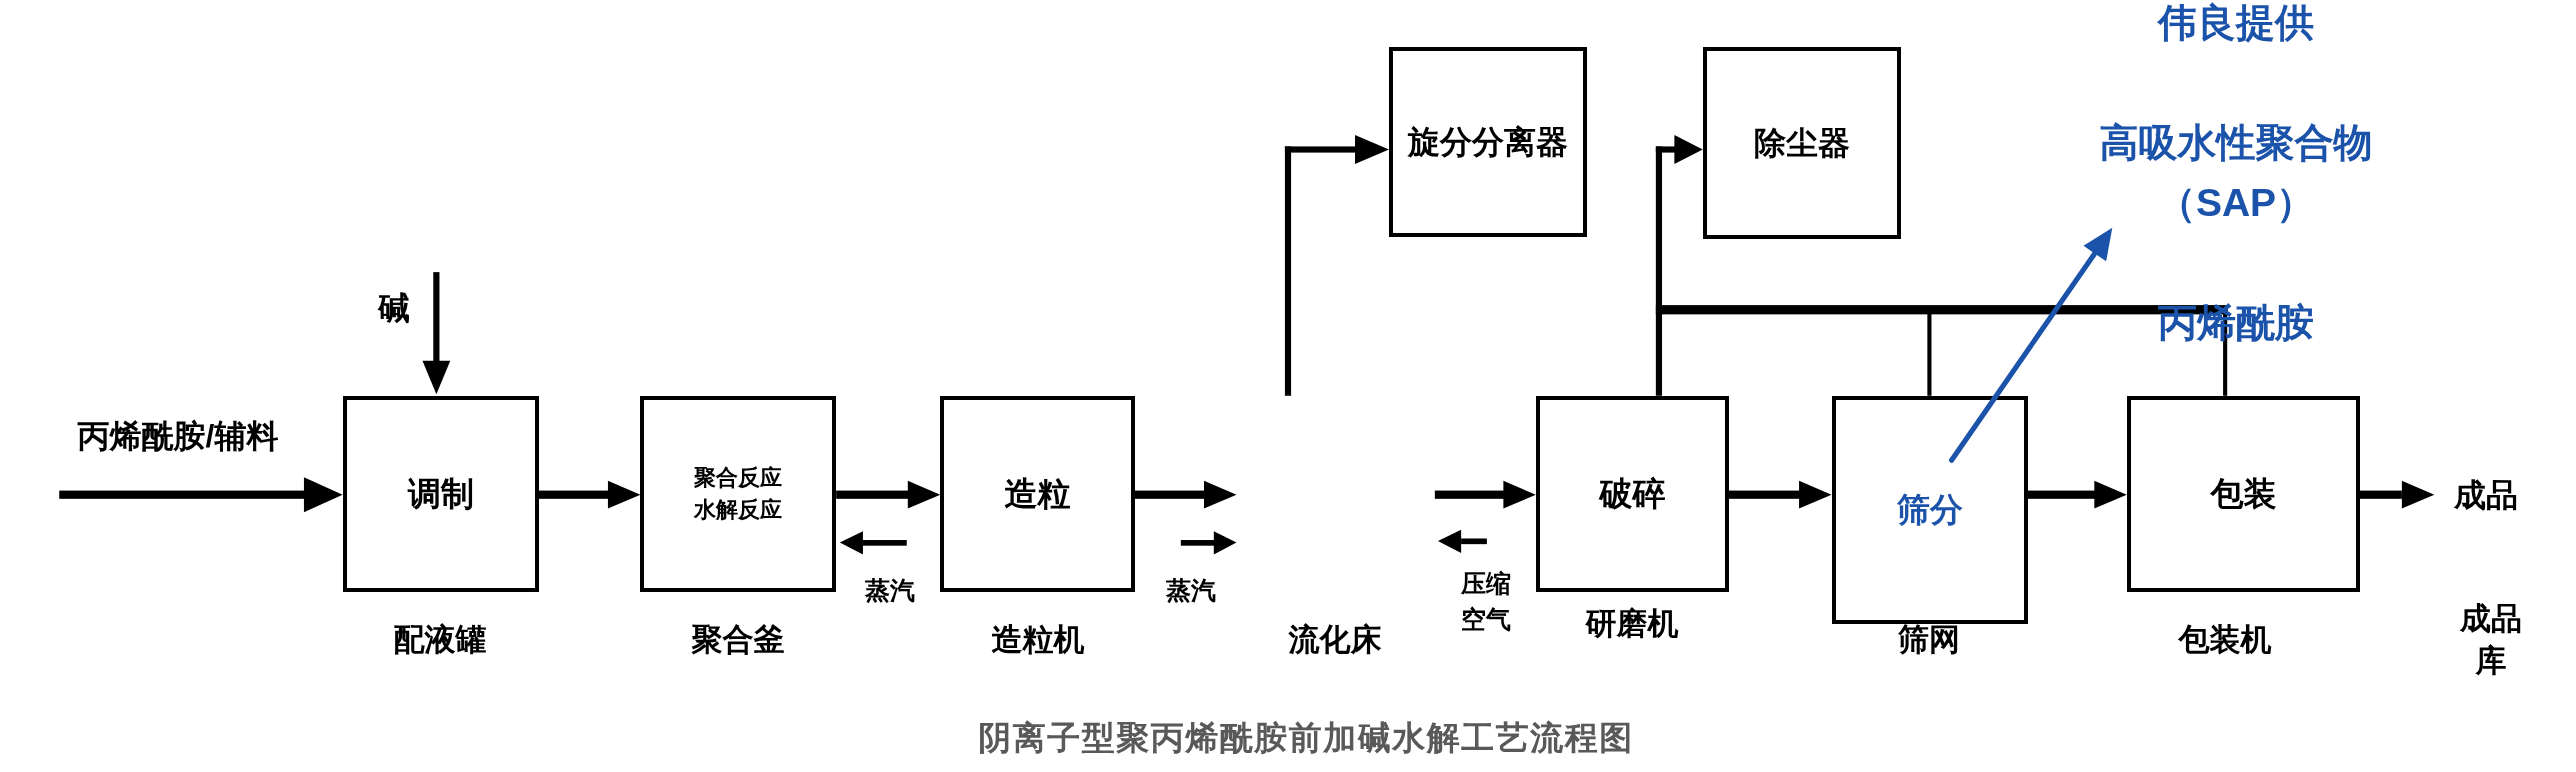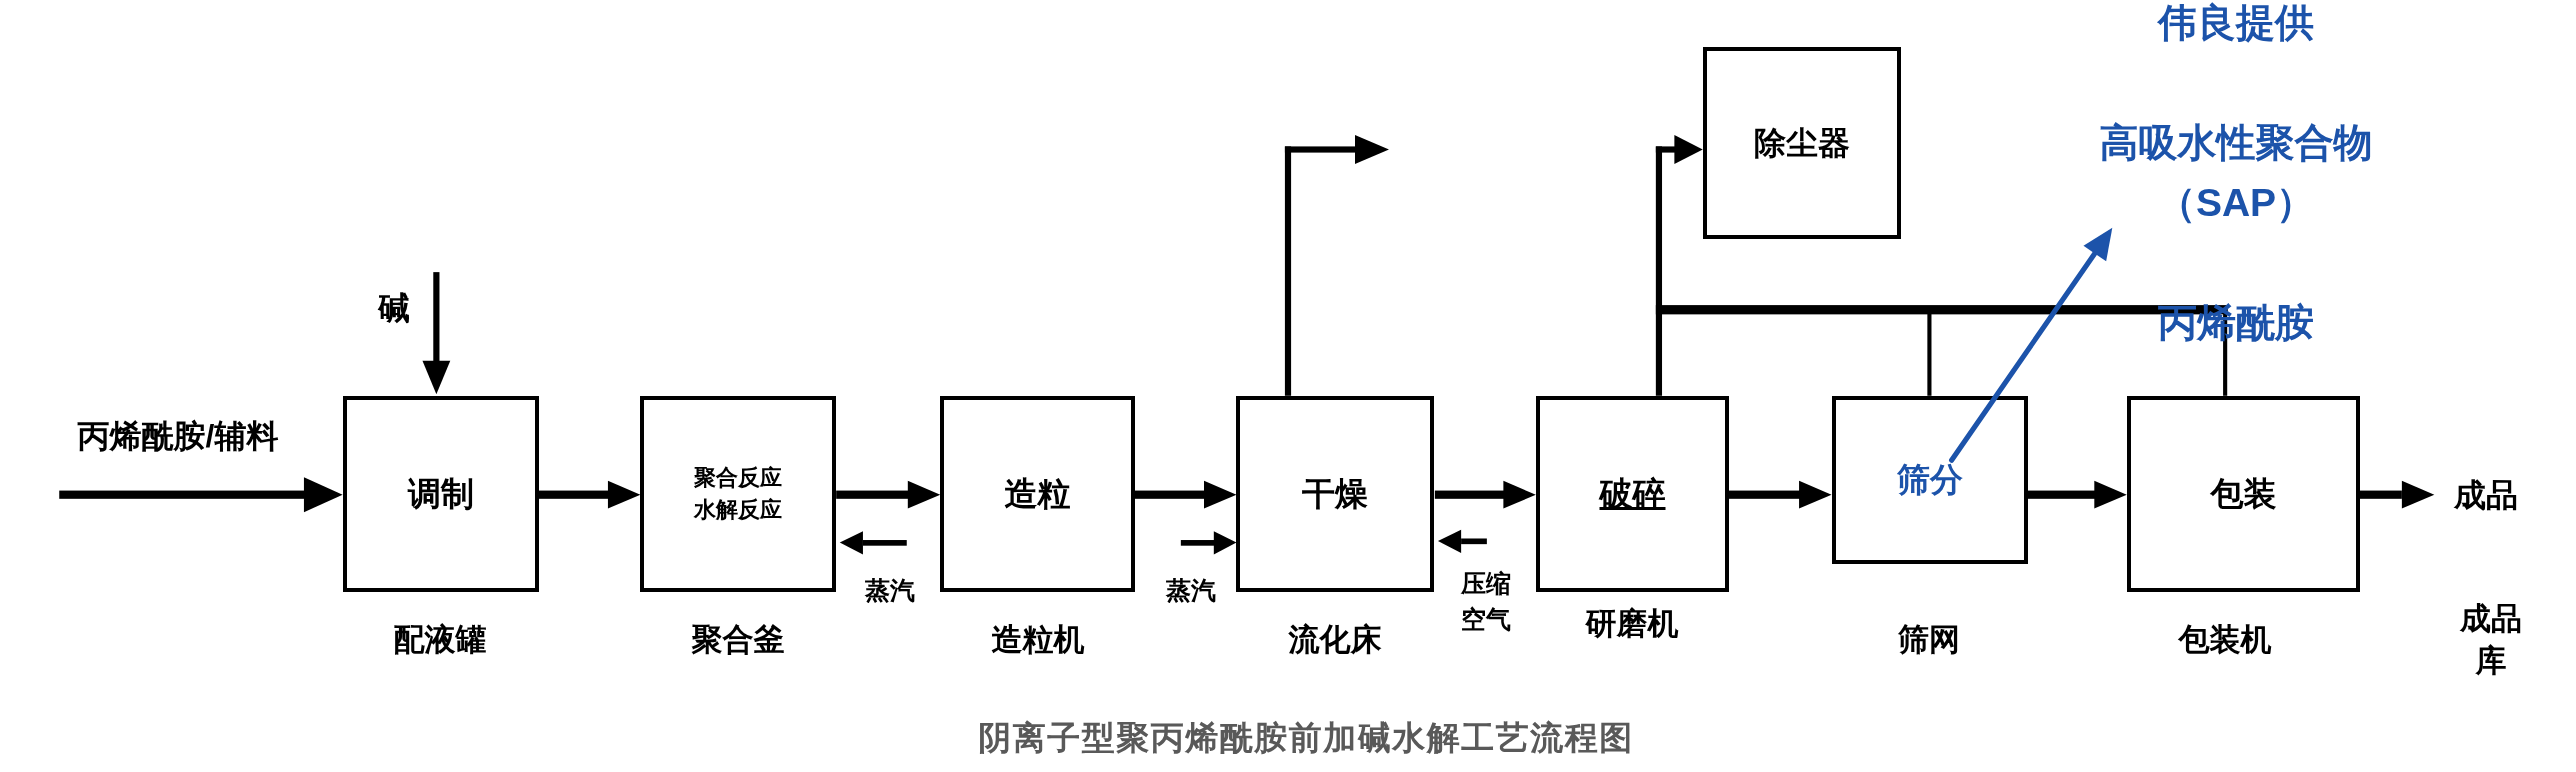--- a/index.html
+++ b/index.html
@@ -120,33 +120,33 @@
   <div class="pbox" style="left:343px;top:396px;width:196px;height:196px;">
     <span>调制</span>
   </div>
   <div class="pbox" style="left:640px;top:396px;width:196px;height:196px;font-size:22px;">
     <span>聚合反应
 水解反应</span>
   </div>
   <div class="pbox" style="left:940px;top:396px;width:195px;height:196px;">
     <span>造粒</span>
   </div>
-  <div class="pbox" style="left:1236px;top:396px;width:198px;height:196px;">
-    <span>干燥</span>
-  </div>
-  <div class="pbox" style="left:1536px;top:396px;width:193px;height:196px;text-decoration:underline;">
+  <div class="pbox" style="left:1536px;top:396px;width:193px;height:196px;">
     <span>破碎</span>
   </div>
-  <div class="pbox" style="left:1832px;top:396px;width:196px;height:168px;">
+  <div class="pbox" style="left:1832px;top:396px;width:196px;height:228px;">
     <span class="blue">筛分</span>
   </div>
   <div class="pbox" style="left:2127px;top:396px;width:233px;height:196px;">
     <span>包装</span>
   </div>
 
+  <div class="pbox" style="left:1389px;top:47px;width:198px;height:190px;font-size:32px;">
+    <span>旋分分离器</span>
+  </div>
   <div class="pbox" style="left:1703px;top:47px;width:198px;height:192px;font-size:32px;text-align:right;">
     <span>除尘器</span>
   </div>
 
   <svg class="layer-top" width="2576" height="773" viewBox="0 0 5000 1500">
     <g>
       <line class="stroke-b" x1="3788" y1="893" x2="4072" y2="483" stroke-width="10" stroke-linecap="round"></line>
       <polygon class="fill-b" points="4100,442 4088,507 4044,477"></polygon>
     </g>
   </svg>

